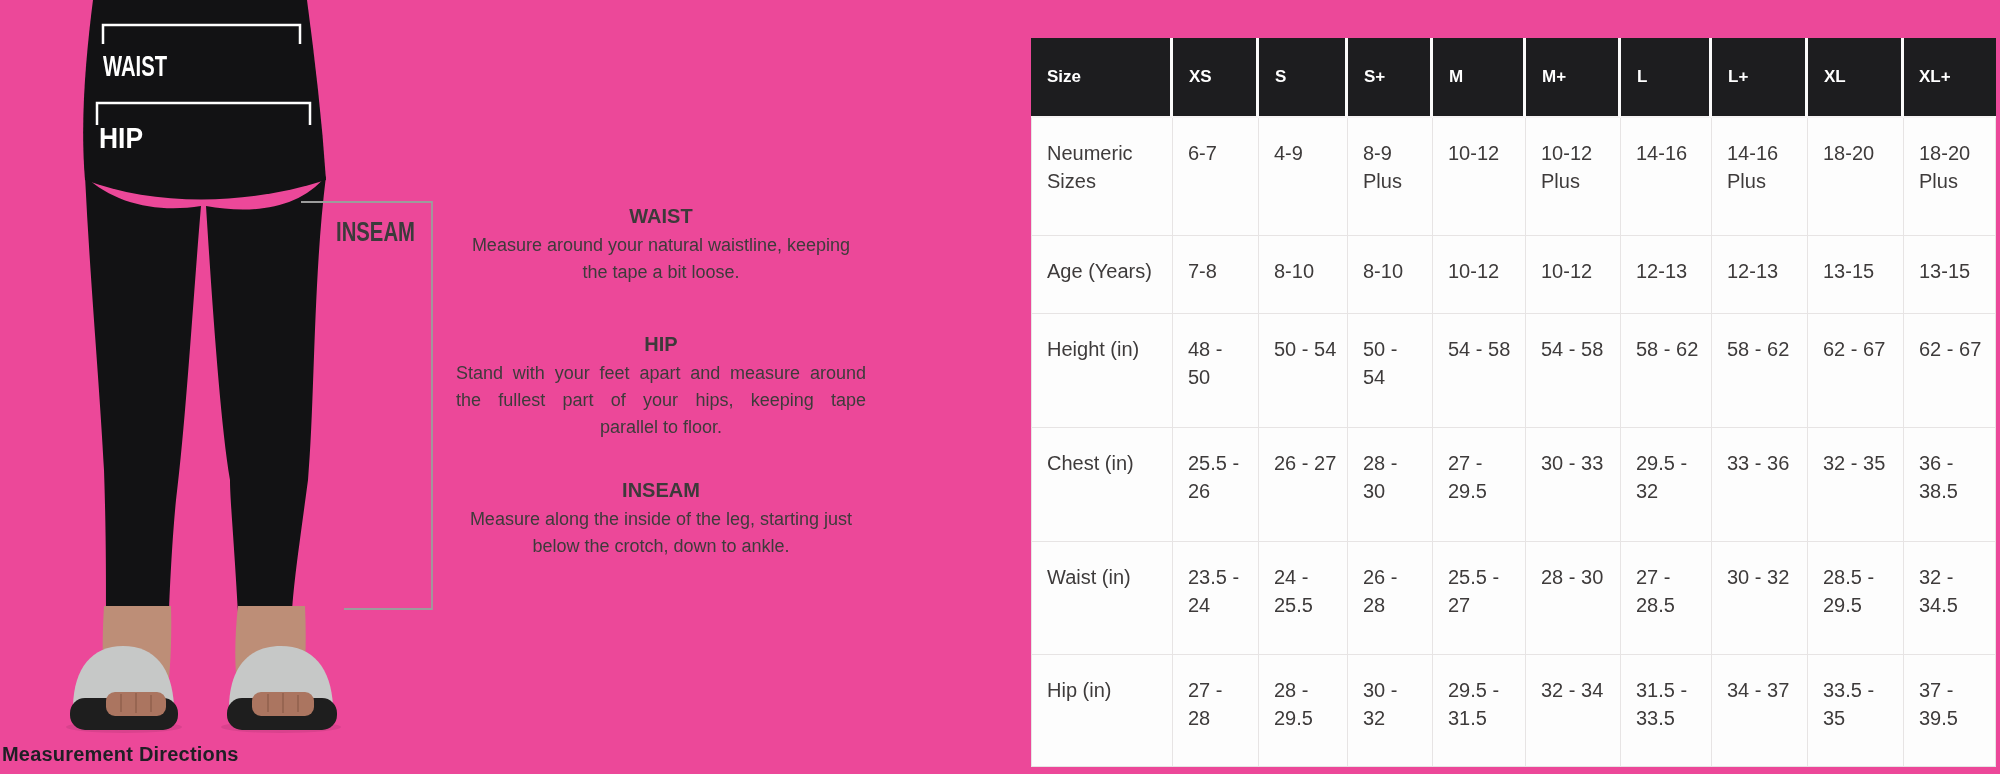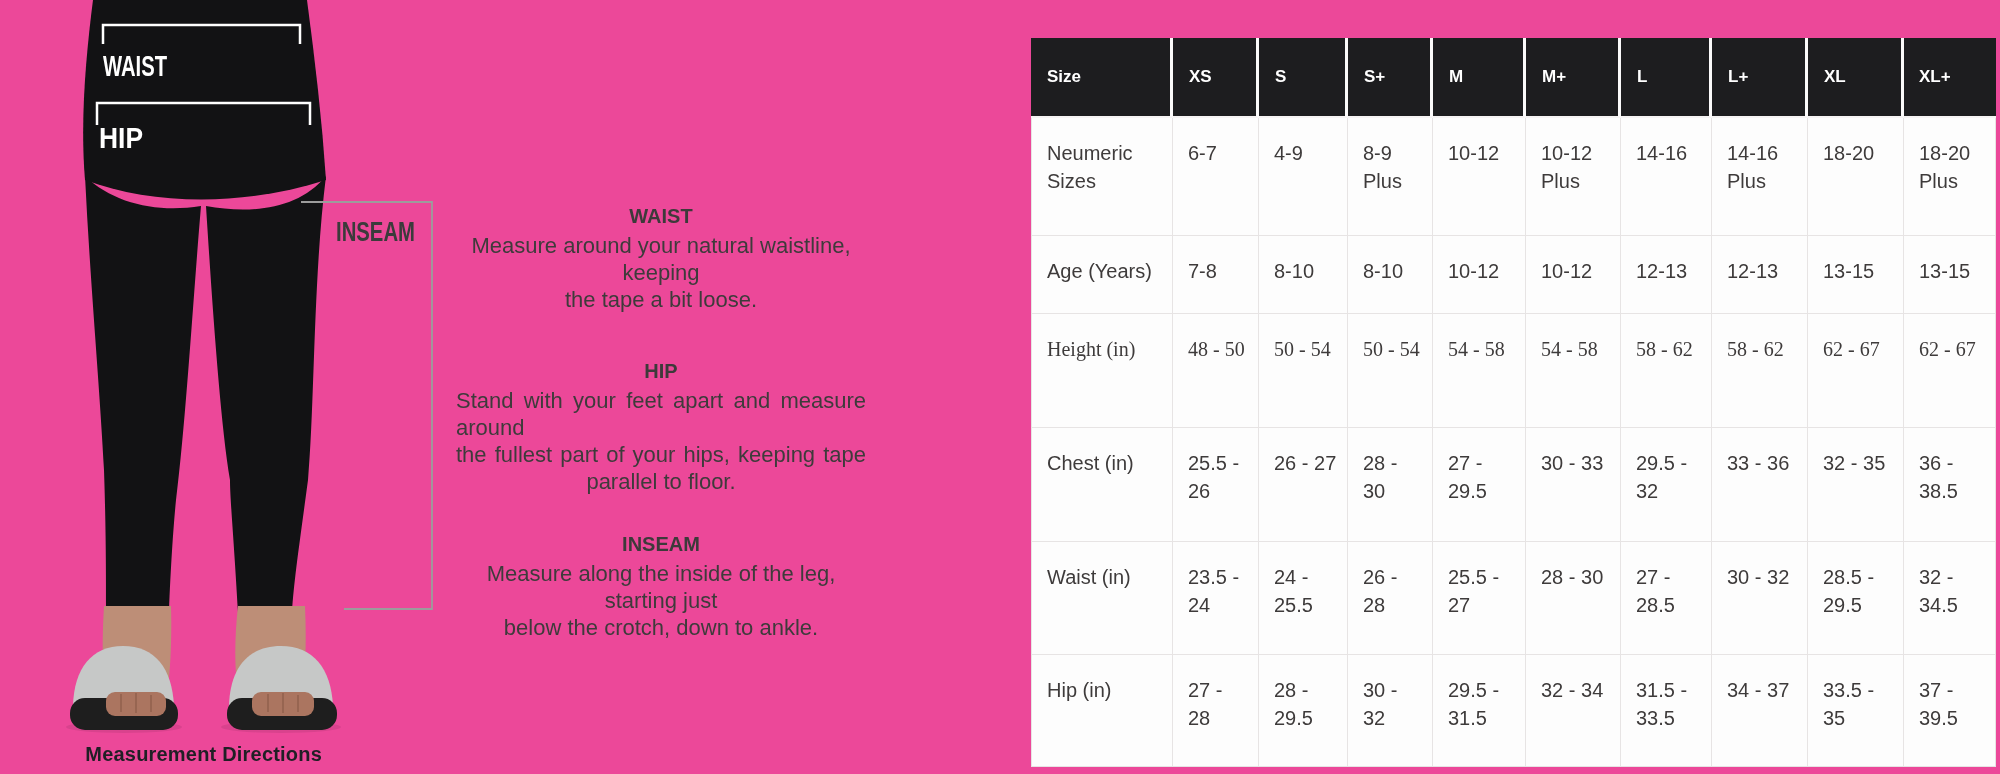--- a/index.html
+++ b/index.html
@@ -6,30 +6,30 @@
   .canvas {
     position:relative; width:2000px; height:774px; background:#ec4899;
     font-family:"Liberation Sans", sans-serif; overflow:hidden;
   }
 
   
   .figure-area { position:absolute; left:0; top:0; width:460px; height:774px; }
   .figure-svg { position:absolute; left:0; top:0; }
   .figure-caption {
     position:absolute; left:2px; top:743px; width:320px;
-    font-size:20px; font-weight:bold; color:#201f25; letter-spacing:0.2px;text-align:right;
+    font-size:20px; font-weight:bold; color:#201f25; letter-spacing:0.2px;
   }
 
   
   .instructions { position:absolute; left:456px; top:203px; width:410px; color:var(--body_text,#3e3b3b); }
   .instr-block { margin:0; }
   .instr-block + .instr-block.block-hip { margin-top:45px; }
   .instr-block + .instr-block.block-inseam { margin-top:36px; }
   .instr-title { font-size:20px; font-weight:bold; line-height:26px; text-align:center; margin-bottom:3px; color:#3d3a3a; }
-  .instr-lines .line { font-size:22px; line-height:27px; text-align:center; }
+  .instr-lines .line { font-size:18px; line-height:27px; text-align:center; }
   .block-hip .instr-lines .line:nth-child(-n+2) { text-align:justify; text-align-last:justify; }
 
   
   #sizeTable {
     position:absolute; left:1031px; top:38px;
     border-collapse:separate; border-spacing:0; table-layout:fixed;
   }
   #sizeTable th, #sizeTable td { box-sizing:border-box; }
   #sizeTable thead th {
     background:var(--header_bg,#1d1d1f); color:var(--header_text,#ffffff);
@@ -168,21 +168,21 @@
           <td>7-8</td>
           <td>8-10</td>
           <td>8-10</td>
           <td>10-12</td>
           <td>10-12</td>
           <td>12-13</td>
           <td>12-13</td>
           <td>13-15</td>
           <td>13-15</td>
         </tr>
-        <tr style="height: 114px; font-family: Liberation Serif, serif;">
+        <tr style="height: 114px;">
           <th scope="row">Height (in)</th>
           <td>48 - 50</td>
           <td>50 - 54</td>
           <td>50 - 54</td>
           <td>54 - 58</td>
           <td>54 - 58</td>
           <td>58 - 62</td>
           <td>58 - 62</td>
           <td>62 - 67</td>
           <td>62 - 67</td>

